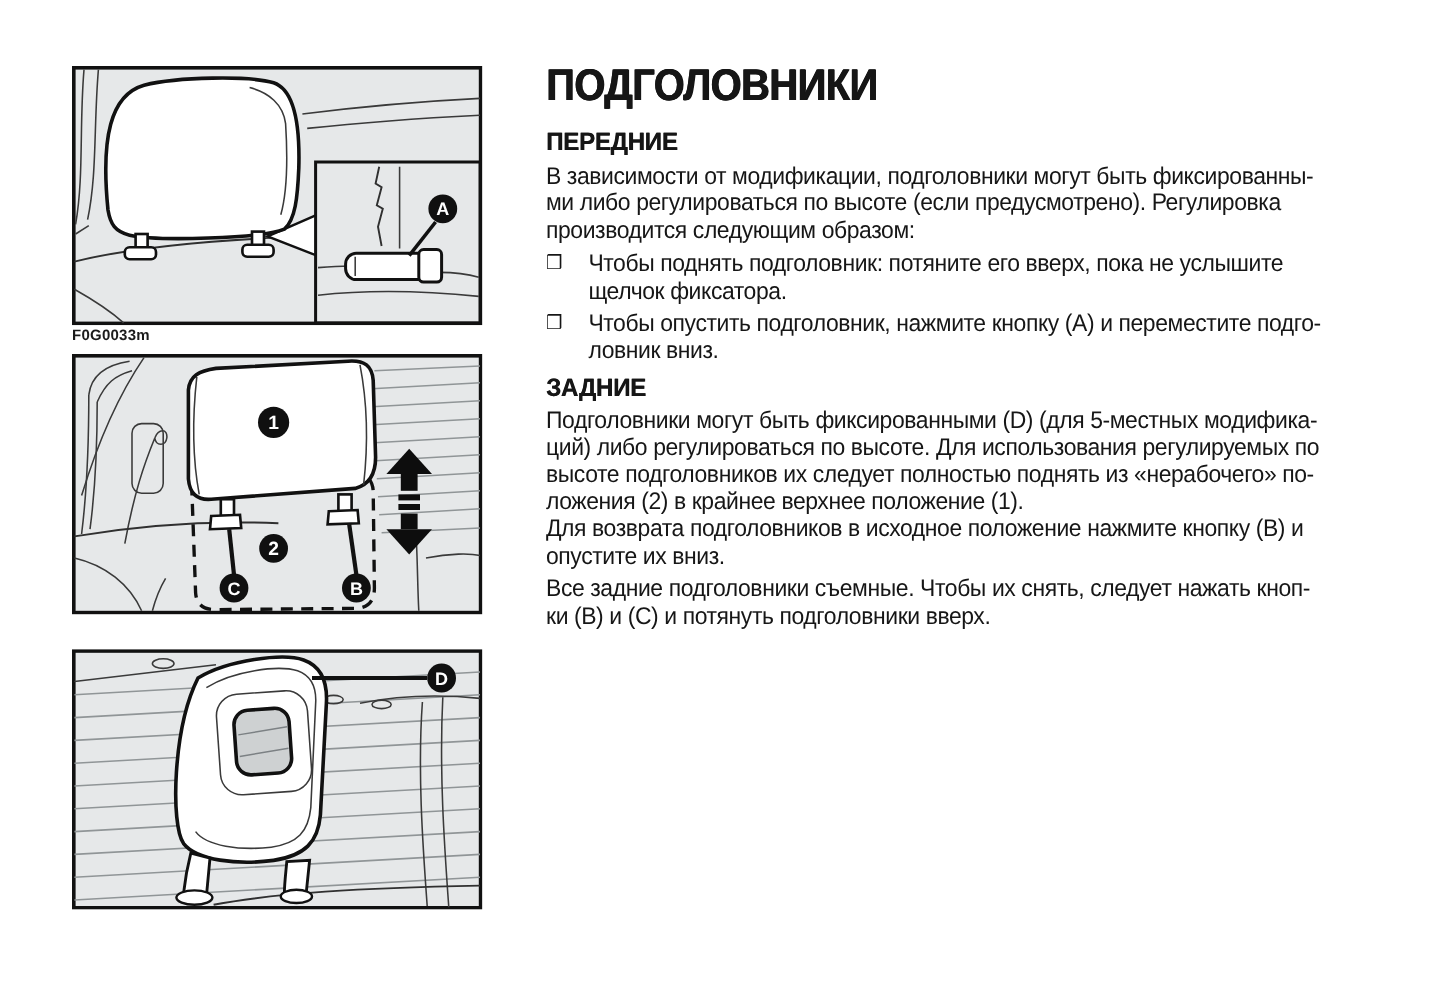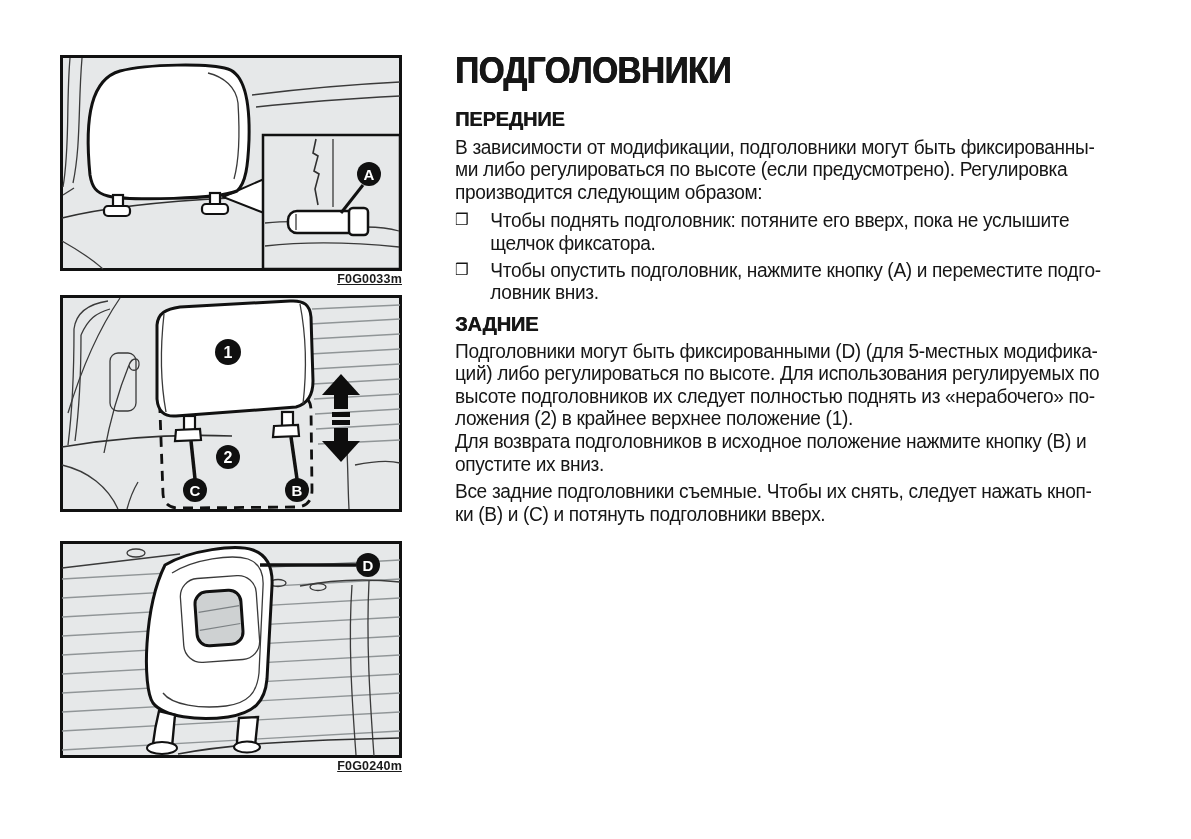--- a/index.html
+++ b/index.html
@@ -12,27 +12,25 @@
     color:#1b1b1b;
   }
   .page{position:absolute;inset:0;background:#ffffff;}
 
   
   .figure{position:absolute;left:60px;width:342px;}
   .figure svg{display:block;}
   .fig-caption{
     width:342px;
     margin-top:1px;
-    text-align:right;
     font-size:12.5px;
     font-weight:bold;
     letter-spacing:.2px;
     color:#1b1b1b;
     line-height:14px;
-    text-decoration:underline;
   }
   #fig1{top:55px;}
   #fig2{top:295px;}
   #fig3{top:541px;}
 
   
   .article{
     position:absolute;left:455px;top:50px;width:706px;
     transform:scaleX(.955);transform-origin:0 0;
     color:#161616;
@@ -225,21 +223,20 @@
         </g>
         <path class="blk" stroke-width="2.4" d="M99,170 C96,182 94,194 93,203 L112,206 C113,196 114,184 115,174 Z"></path>
         <ellipse class="blk" stroke-width="2" cx="102" cy="207" rx="15" ry="6"></ellipse>
         <path class="blk" stroke-width="2.4" d="M179,177 C178,188 177,196 177,203 L195,205 C196,196 197,186 198,176 Z"></path>
         <ellipse class="blk" stroke-width="2" cx="187" cy="206" rx="13" ry="5.5"></ellipse>
       </g>
       <line x1="200" y1="24" x2="296" y2="24" stroke="#111" stroke-width="3.5"></line>
       <circle cx="308" cy="24" r="12" fill="#101010"></circle>
       <text class="callout-text" x="308" y="29.5">D</text>
     </svg>
-    <div class="fig-caption">F0G0240m</div>
   </div>
 
   <div class="article">
     <h1>ПОДГОЛОВНИКИ</h1>
 
     <h2 class="front">ПЕРЕДНИЕ</h2>
     <p class="bodytext intro">В зависимости от модификации, подголовники могут быть фиксированны-
 ми либо регулироваться по высоте (если предусмотрено). Регулировка
 производится следующим образом:</p>
 

